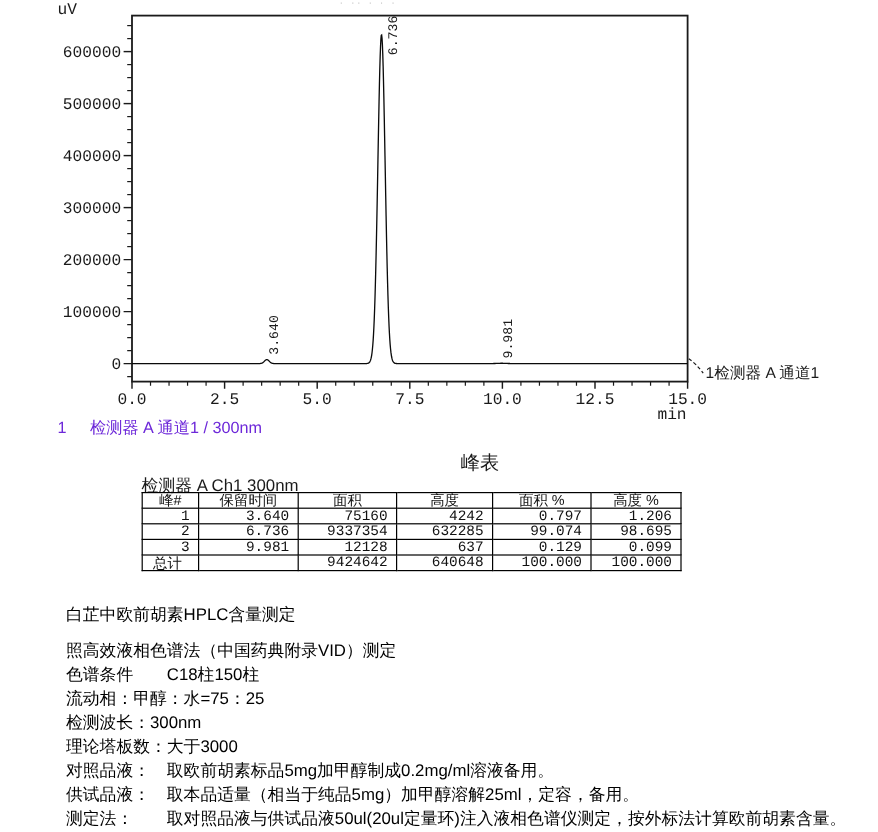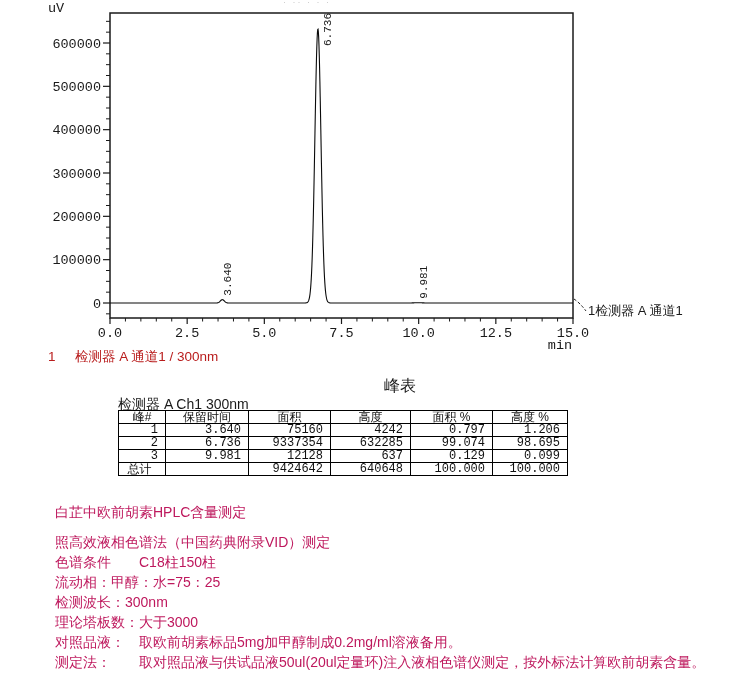--- a/index.html
+++ b/index.html
@@ -1,32 +1,32 @@
 <!DOCTYPE html>
 <html><head>
 <meta charset="utf-8">
 <style>
   html,body{margin:0;padding:0;background:#fff;}
   #page{position:relative;width:732px;height:693px;background:#ffffff;overflow:hidden;
         font-family:"Liberation Sans",sans-serif;color:#1a1a1a;}
   #chromatogram{position:absolute;left:0;top:0;}
   #remnant{position:absolute;left:283px;top:0;width:50px;height:4px;overflow:hidden;
            color:#c9c9c9;font-size:9px;line-height:4px;letter-spacing:2px;}
-  #channel-line{position:absolute;left:48px;top:348px;font-size:13.5px;color:#b91c1c;}
+  #channel-line{position:absolute;left:48px;top:348px;font-size:13.5px;color:#6d28d9;}
   #channel-line .idx{display:inline-block;width:27px;}
   #peak-table-title{position:absolute;left:384px;top:376px;font-size:16px;}
   #peak-table-subtitle{position:absolute;left:118px;top:396px;font-size:14px;text-align:right;}
   #peak-table{position:absolute;left:118px;top:410px;border-collapse:collapse;
               table-layout:fixed;width:449px;font-size:12px;color:#111;}
   #peak-table td,#peak-table th{border:1px solid #000;padding:0 7px 0 2px;height:12px;
               line-height:12px;font-weight:normal;white-space:nowrap;overflow:hidden;}
   #peak-table th{text-align:center;padding:0 2px;}
   #peak-table td{text-align:right;font-family:"Liberation Mono","DejaVu Sans Mono",monospace;}
   #peak-table td.cjk{font-family:"Liberation Sans",sans-serif;text-align:center;margin-top:18px;}
-  #notes{position:absolute;left:55px;top:502px;font-size:14px;color:#be185d;}
+  #notes{position:absolute;left:55px;top:502px;font-size:14px;color:#000000;}
   #notes .title{margin:0 0 10px 0;line-height:20px;}
   #notes .line{line-height:20px;white-space:pre;}
   text{fill:#1a1a1a;}
 </style>
 </head>
 <body>
 
 <div id="page">
 
   <div id="remnant">· ·· · · ·</div>
@@ -177,16 +177,17 @@
     </table>
 
   <div id="notes">
     <div class="title">白芷中欧前胡素HPLC含量测定</div>
     <div class="line">照高效液相色谱法（中国药典附录VID）测定</div>
     <div class="line">色谱条件　　C18柱150柱</div>
     <div class="line">流动相：甲醇：水=75：25</div>
     <div class="line">检测波长：300nm</div>
     <div class="line">理论塔板数：大于3000</div>
     <div class="line">对照品液：　取欧前胡素标品5mg加甲醇制成0.2mg/ml溶液备用。</div>
+    <div class="line">供试品液：　取本品适量（相当于纯品5mg）加甲醇溶解25ml，定容，备用。</div>
     <div class="line">测定法：　　取对照品液与供试品液50ul(20ul定量环)注入液相色谱仪测定，按外标法计算欧前胡素含量。</div>
   </div>
 
 </div>
 
 </body></html>

